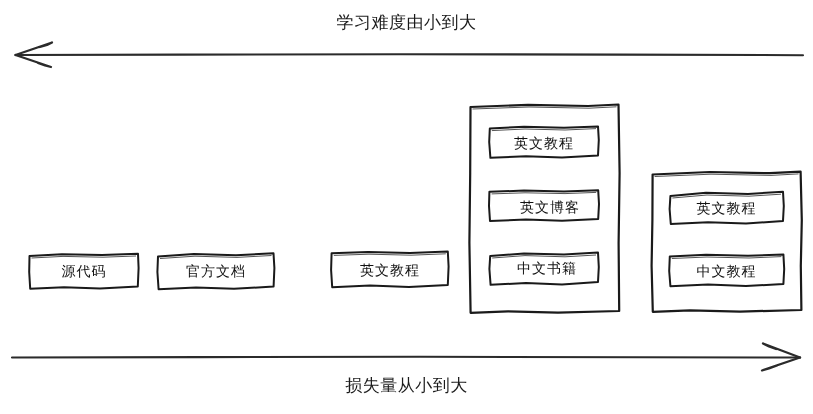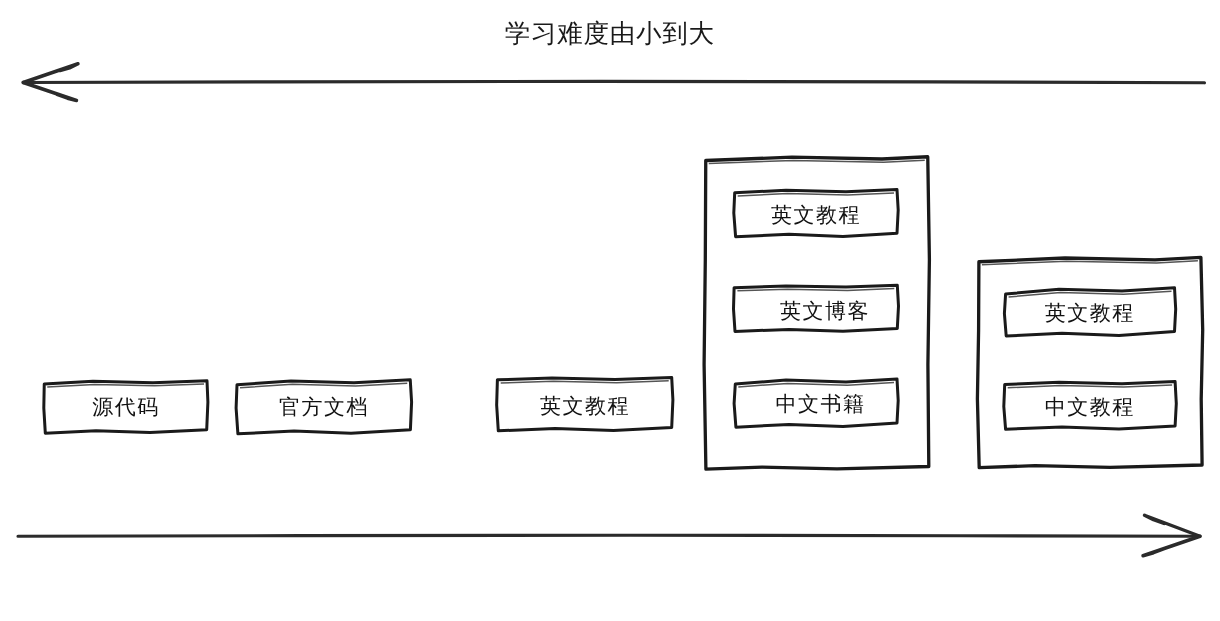--- a/index.html
+++ b/index.html
@@ -137,21 +137,21 @@
     </div>
 
     <div class="sketch-box" style="left:20px; top:86px; width:124px; height:35px;">
       <svg width="112" height="35">
         <path d="M1.4,2.8 L36,1.6 L76,2.4 L110.2,1.2 L111,15 L110.2,30 L74,31.8 L38,30.6 L2,32 L1,17 Z" stroke="#1a1a1a" stroke-width="2" fill="none" stroke-linejoin="round"></path>
         <path d="M3.6,4.9 L37,3.8 L77,4.6 L108.2,3.4" stroke="#555" stroke-width="1" fill="none"></path>
       </svg>
       <div class="box-label">英文博客</div>
     </div>
 
-    <div class="sketch-box" style="left:20px; top:148px; width:118px; height:36px;">
+    <div class="sketch-box" style="left:20px; top:148px; width:118px; height:36px;font-family:Liberation Mono, monospace;">
       <svg width="112" height="36">
         <path d="M2.2,5 L36,2.4 L76,3.6 L110,1.6 L110.8,16 L110,31 L74,33.4 L38,32 L2.6,33.8 L1.4,18 Z" stroke="#1a1a1a" stroke-width="2" fill="none" stroke-linejoin="round"></path>
         <path d="M4.2,7 L37,4.6 L77,5.8 L108,4" stroke="#555" stroke-width="1" fill="none"></path>
       </svg>
       <div class="box-label">中文书籍</div>
     </div>
   </div>
 
   <div class="group-container" style="left:650px; top:170px; width:153px; height:143px;">
     <svg width="153" height="143">
@@ -169,14 +169,15 @@
 
     <div class="sketch-box" style="left:18px; top:83px; width:117px; height:36px;">
       <svg width="117" height="36">
         <path d="M1.8,3.4 L38,1.8 L80,2.8 L115.4,1.4 L116.2,16 L115.4,31 L78,33 L40,31.6 L2.4,33.2 L1.2,18 Z" stroke="#1a1a1a" stroke-width="2" fill="none" stroke-linejoin="round"></path>
         <path d="M3.8,5.5 L39,4 L81,5 L113.4,3.6" stroke="#555" stroke-width="1" fill="none"></path>
       </svg>
       <div class="box-label">中文教程</div>
     </div>
   </div>
 
+  <div class="axis-label" id="bottom-axis-label">损失量从小到大</div>
 
 </div>
 
 </body></html>

